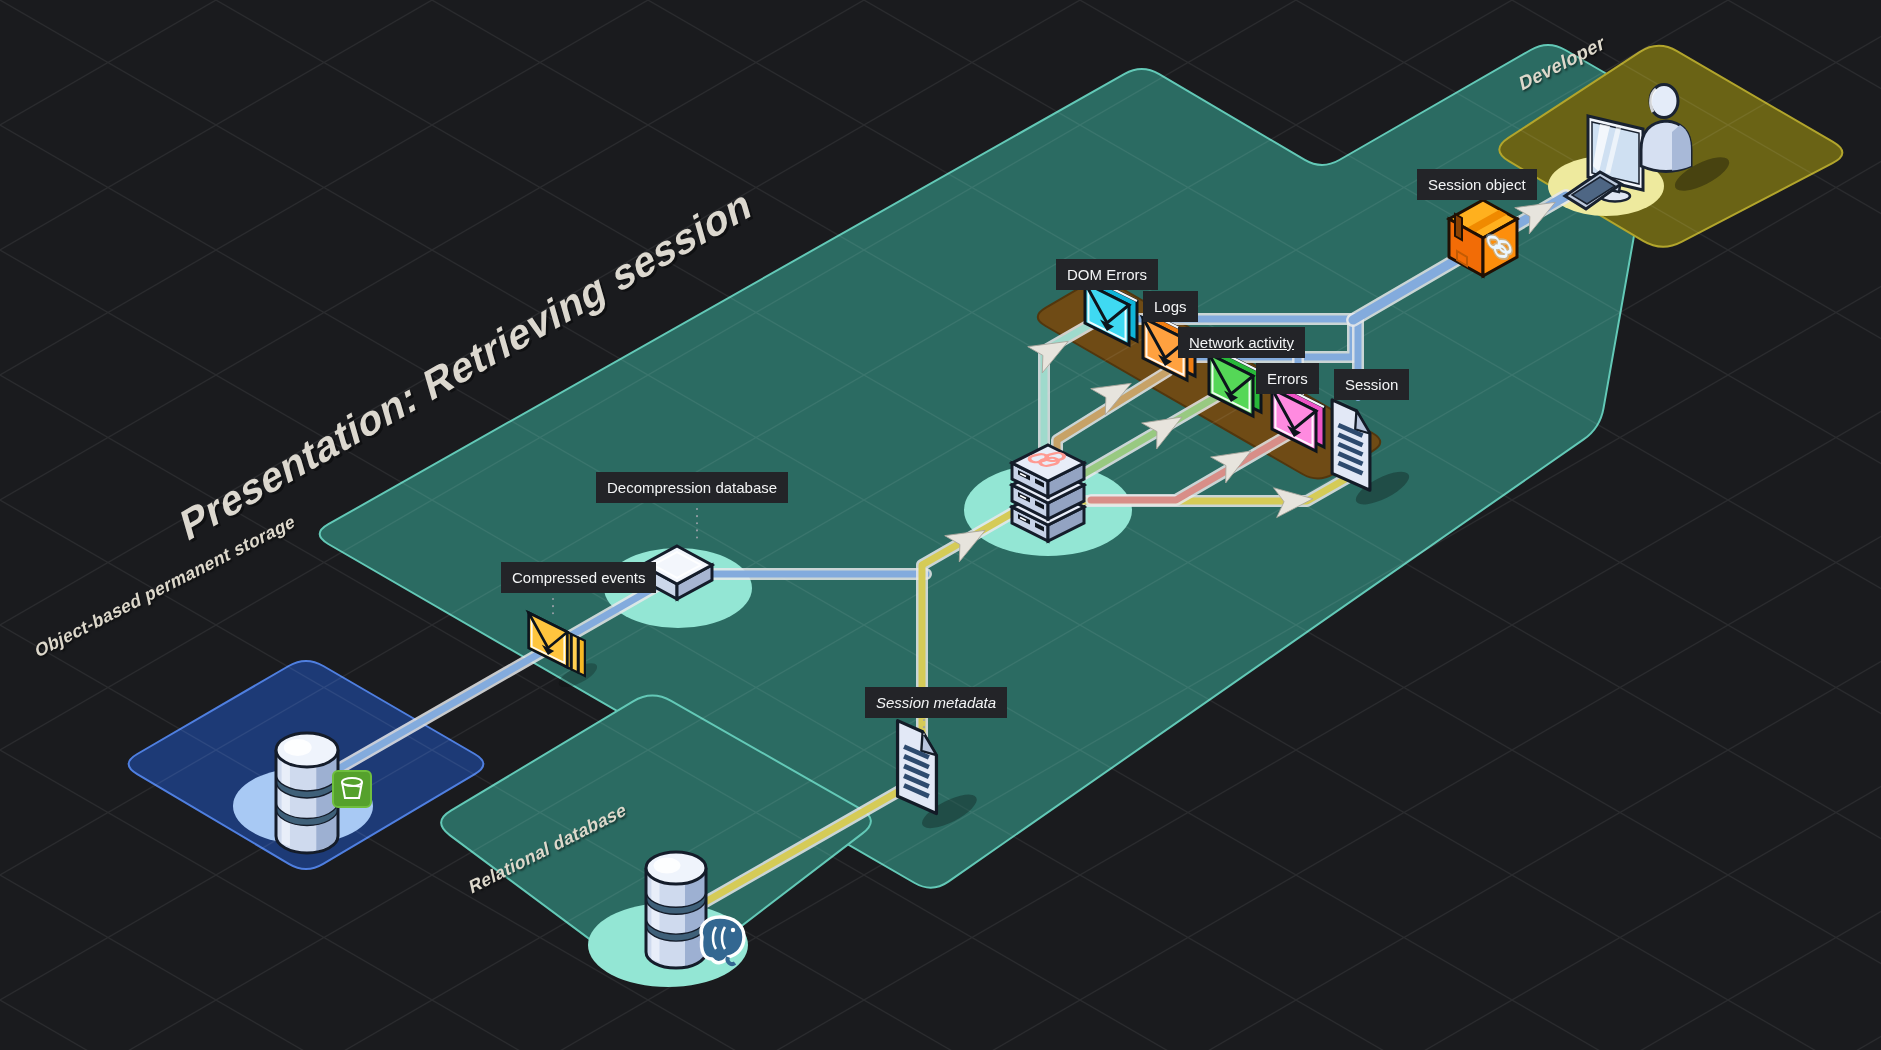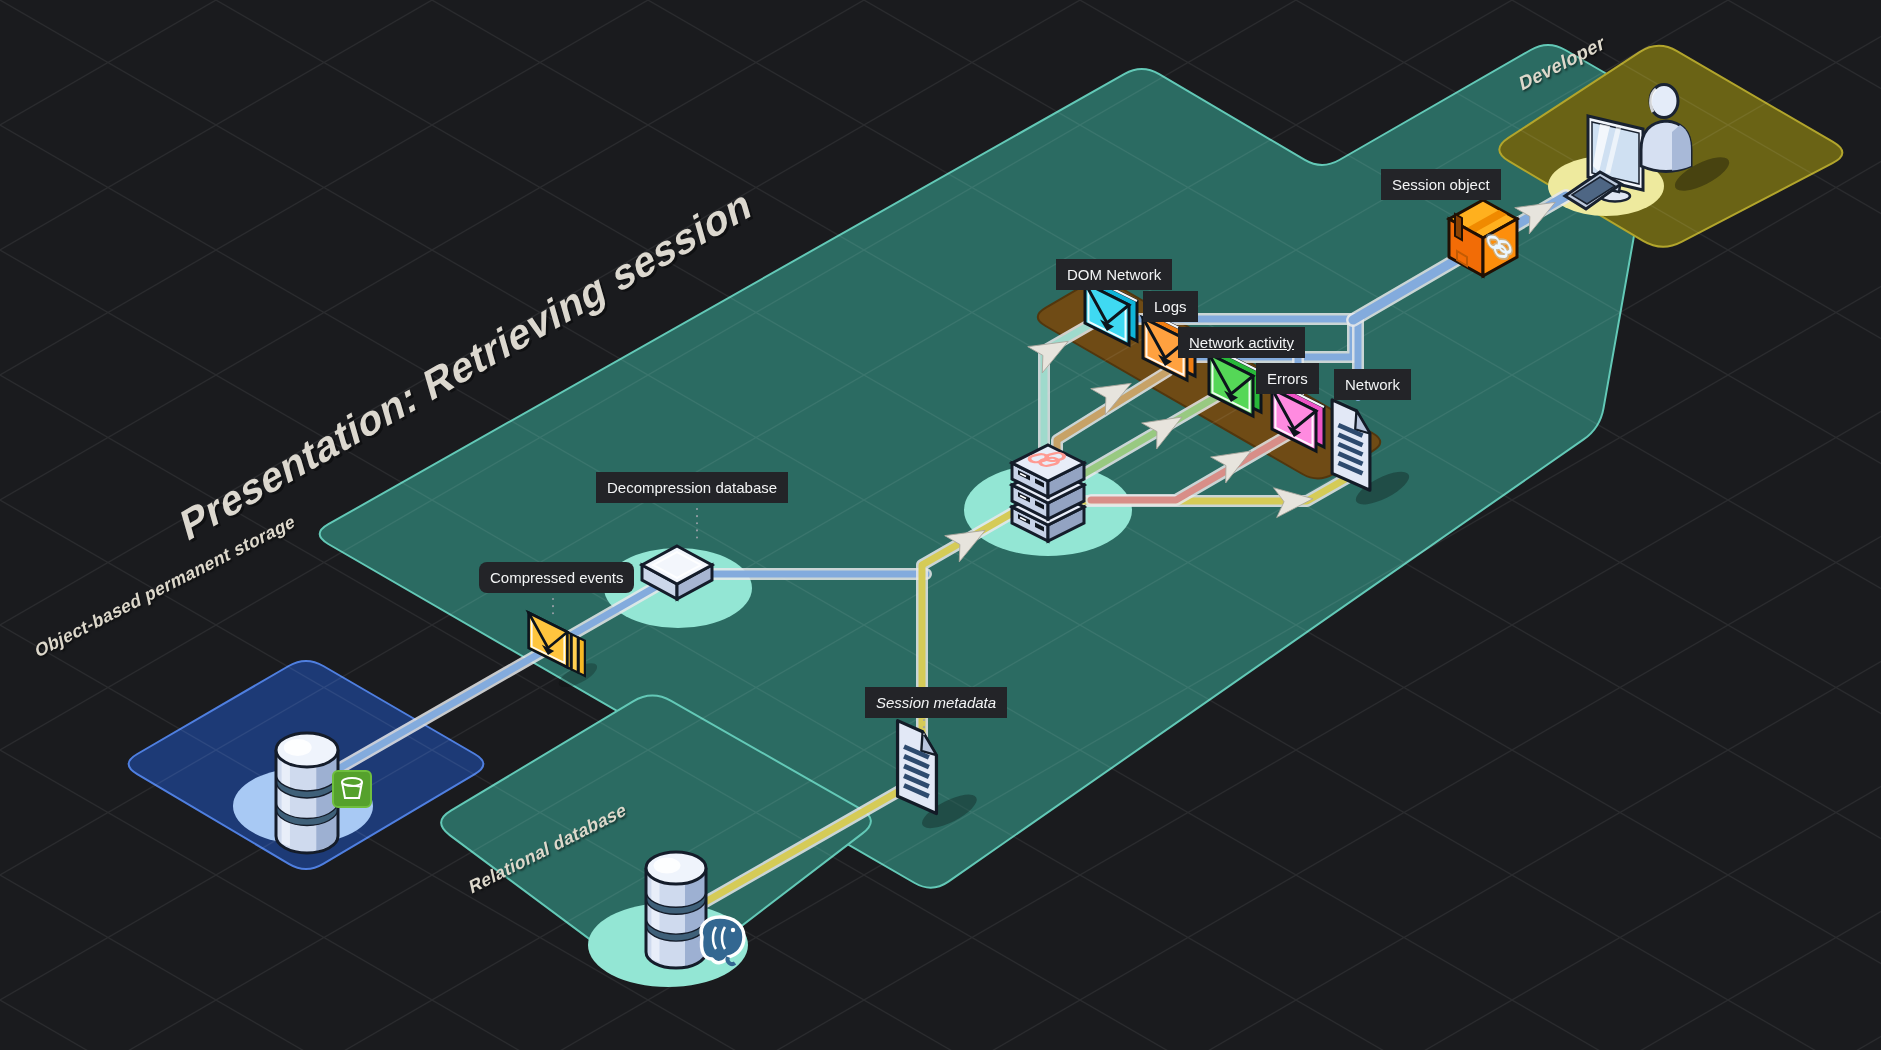--- a/index.html
+++ b/index.html
@@ -3,28 +3,28 @@
 <meta charset="utf-8">
 <style>
   html,body{margin:0;padding:0;background:#121315;}
   .stage{position:relative;width:1881px;height:1050px;overflow:hidden;background:#1a1b1e;
          font-family:"Liberation Sans",sans-serif;}
   .stage svg{position:absolute;left:0;top:0;}
   
   .nl{position:absolute;background:#232428;color:#f3f4f5;font-size:15px;line-height:1;
       padding:8px 11px;white-space:nowrap;z-index:3;}
   #nl-decompression{left:596px;top:472px;}
-  #nl-compressed{left:479px;top:562px;border-radius:8px;}
+  #nl-compressed{left:501px;top:562px;}
   #nl-session-metadata{left:865px;top:687px;font-style:italic;}
   #nl-dom{left:1056px;top:259px;}
   #nl-logs{left:1143px;top:291px;}
   #nl-network{left:1178px;top:327px;text-decoration:underline;}
   #nl-errors{left:1256px;top:351px;margin-top:12px;}
   #nl-metadata{left:1334px;top:369px;}
-  #nl-session-object{left:1381px;top:169px;}
+  #nl-session-object{left:1417px;top:169px;}
   
   .zl{position:absolute;color:#ddd8cb;font-weight:bold;transform-origin:0 50%;
       transform:rotate(-27deg) skewX(-14deg);letter-spacing:.3px;z-index:2;
       text-shadow:1px 2px 2px rgba(0,0,0,.55);white-space:nowrap;}
   #zl-storage{left:36px;top:642px;font-size:18px;}
   #zl-relational{left:470px;top:878px;font-size:18px;}
   #zl-developer{left:1520px;top:74px;font-size:19px;}
   .title{position:absolute;left:183px;top:505px;font-size:41px;font-weight:bold;color:#dcd8cf;
          transform-origin:0 50%;transform:rotate(-30deg) skewX(-14deg);letter-spacing:.5px;
          text-shadow:2px 3px 0 rgba(0,0,0,.4);white-space:nowrap;z-index:2;}
@@ -295,25 +295,25 @@
       <g stroke="#9aa0a8" stroke-width="2" stroke-dasharray="0.1 7" stroke-linecap="round" fill="none">
   <path d="M697,509 L697,541"></path>
         <path d="M553,599 L553,617"></path>
         <path d="M924,720 L924,737"></path>
       </g>
     </svg>
 
   <div class="nl" id="nl-decompression">Decompression database</div>
   <div class="nl" id="nl-compressed">Compressed events</div>
   <div class="nl" id="nl-session-metadata">Session metadata</div>
-  <div class="nl" id="nl-dom">DOM Network</div>
+  <div class="nl" id="nl-dom">DOM Errors</div>
   <div class="nl" id="nl-logs">Logs</div>
   <div class="nl" id="nl-network">Network activity</div>
   <div class="nl" id="nl-errors">Errors</div>
-  <div class="nl" id="nl-metadata">Network</div>
+  <div class="nl" id="nl-metadata">Session</div>
   <div class="nl" id="nl-session-object">Session object</div>
 
   <div class="zl" id="zl-storage">Object-based permanent storage</div>
   <div class="zl" id="zl-relational">Relational database</div>
   <div class="zl" id="zl-developer">Developer</div>
 
   <div class="title">Presentation: Retrieving session</div>
 </div>
 
 </body></html>

